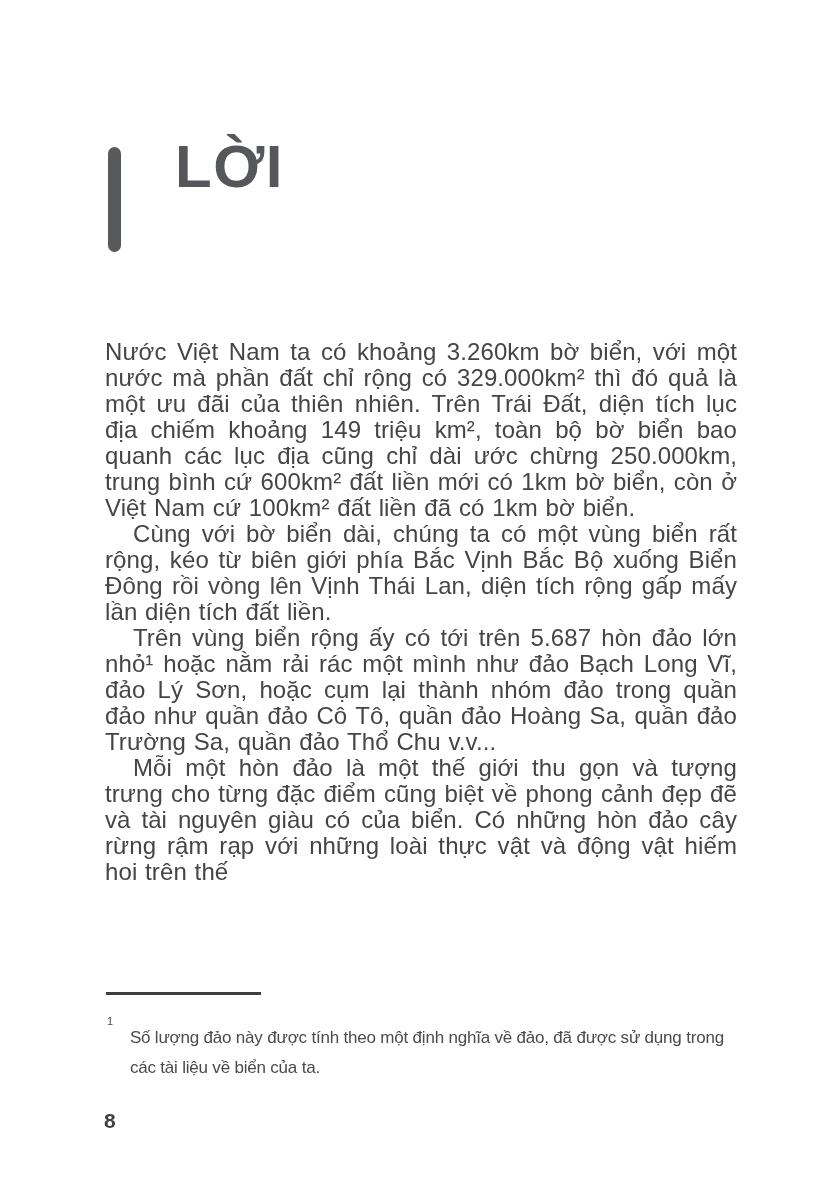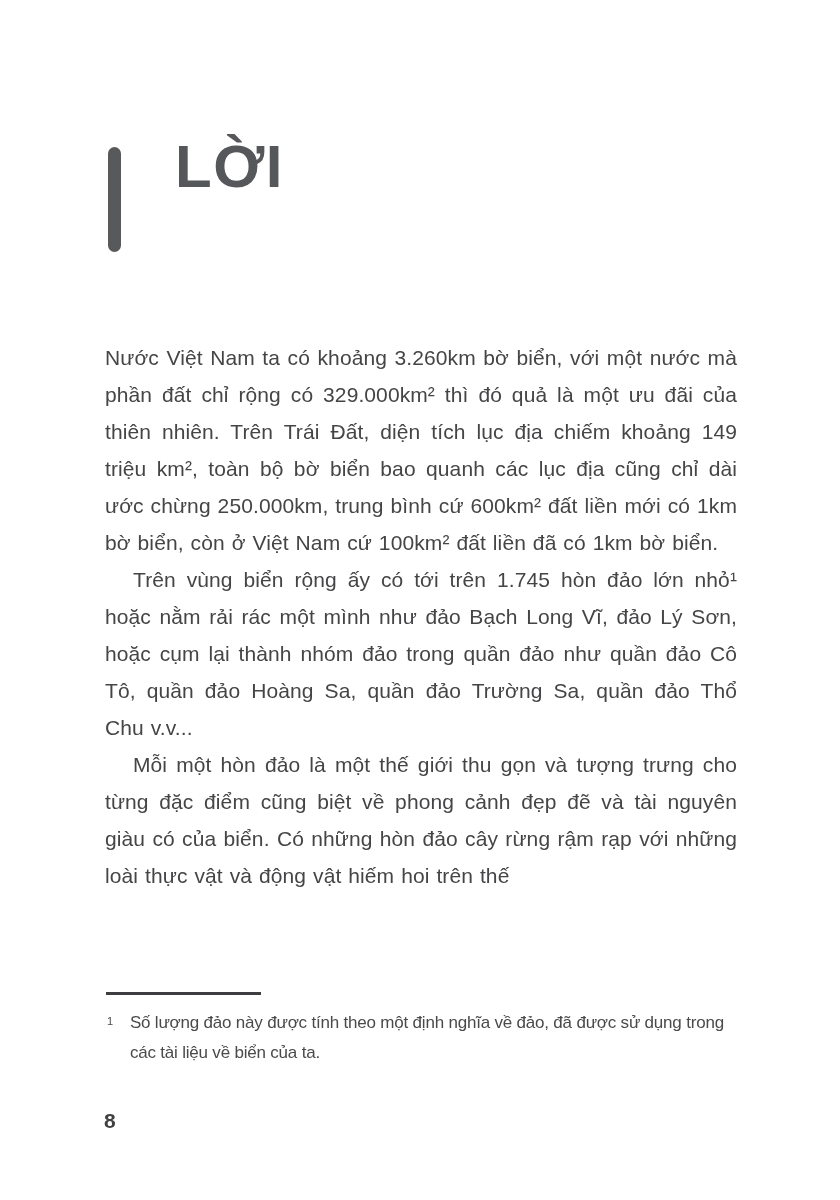--- a/index.html
+++ b/index.html
@@ -38,22 +38,22 @@
     color: #56575a;
   }
   .page-title span { display: block; }
 
   
   .body-text {
     position: absolute;
     left: 105px;
     top: 339px;
     width: 632px;
-    font-size: 21px;
-    line-height: 37px;
+    font-size: 24px;
+    line-height: 26px;
     color: #454547;
     text-align: justify;
     letter-spacing: 0.1px;
     word-spacing: 1px;
   }
   .body-text p { margin: 0; }
   .body-text p.indented { text-indent: 28px; }
 
   
   .footnote-rule {
@@ -74,21 +74,21 @@
     line-height: 30px;
     letter-spacing: -0.2px;
     color: #4a4a4c;
   }
   .footnote-marker {
     font-size: 11px;
     line-height: 26px;
     margin-right: 17px;
     flex: 0 0 auto;
   }
-  .footnote-text { flex: 1; }
+  .footnote-text { flex: 1; margin-top: 15px; }
 
   
   .page-number {
     position: absolute;
     left: 104px;
     top: 1109px;
     font-size: 21px;
     font-weight: bold;
     color: #414042;
   }
@@ -99,21 +99,22 @@
 <div class="page">
 
   <div class="accent-bar"></div>
 
   <h1 class="page-title">
     <span>LỜI</span>
   </h1>
 
   <div class="body-text">
     <p>Nước Việt Nam ta có khoảng 3.260km bờ biển, với một nước mà phần đất chỉ rộng có 329.000km² thì đó quả là một ưu đãi của thiên nhiên. Trên Trái Đất, diện tích lục địa chiếm khoảng 149 triệu km², toàn bộ bờ biển bao quanh các lục địa cũng chỉ dài ước chừng 250.000km, trung bình cứ 600km² đất liền mới có 1km bờ biển, còn ở Việt Nam cứ 100km² đất liền đã có 1km bờ biển.</p>
-    <p class="indented">Trên vùng biển rộng ấy có tới trên 1.745 hòn đảo lớn nhỏ¹ hoặc nằm rải rác một mình như đảo Bạch Long Vĩ, đảo Lý Sơn, hoặc cụm lại thành nhóm đảo trong quần đảo như quần đảo Cô Tô, quần đảo Hoàng Sa, quần đảo Trường Sa, quần đảo Thổ Chu v.v...</p>
+    <p class="indented">Cùng với bờ biển dài, chúng ta có một vùng biển rất rộng, kéo từ biên giới phía Bắc Vịnh Bắc Bộ xuống Biển Đông rồi vòng lên Vịnh Thái Lan, diện tích rộng gấp mấy lần diện tích đất liền.</p>
+    <p class="indented">Trên vùng biển rộng ấy có tới trên 5.687 hòn đảo lớn nhỏ¹ hoặc nằm rải rác một mình như đảo Bạch Long Vĩ, đảo Lý Sơn, hoặc cụm lại thành nhóm đảo trong quần đảo như quần đảo Cô Tô, quần đảo Hoàng Sa, quần đảo Trường Sa, quần đảo Thổ Chu v.v...</p>
     <p class="indented">Mỗi một hòn đảo là một thế giới thu gọn và tượng trưng cho từng đặc điểm cũng biệt về phong cảnh đẹp đẽ và tài nguyên giàu có của biển. Có những hòn đảo cây rừng rậm rạp với những loài thực vật và động vật hiếm hoi trên thế</p>
   </div>
 
   <div class="footnote-rule"></div>
 
   <div class="footnote">
     <span class="footnote-marker">1</span>
     <span class="footnote-text">Số lượng đảo này được tính theo một định nghĩa về đảo, đã được sử dụng trong các tài liệu về biển của ta.</span>
   </div>
 

